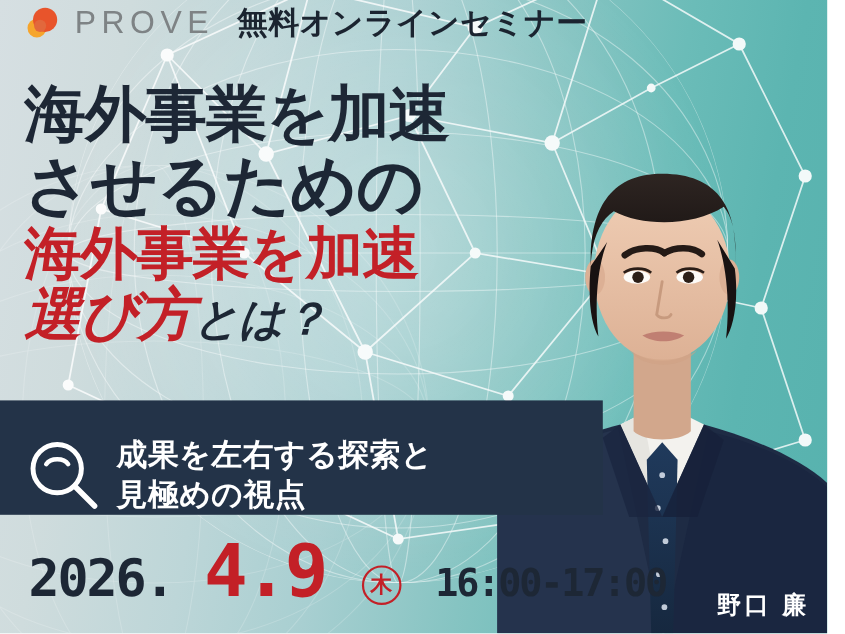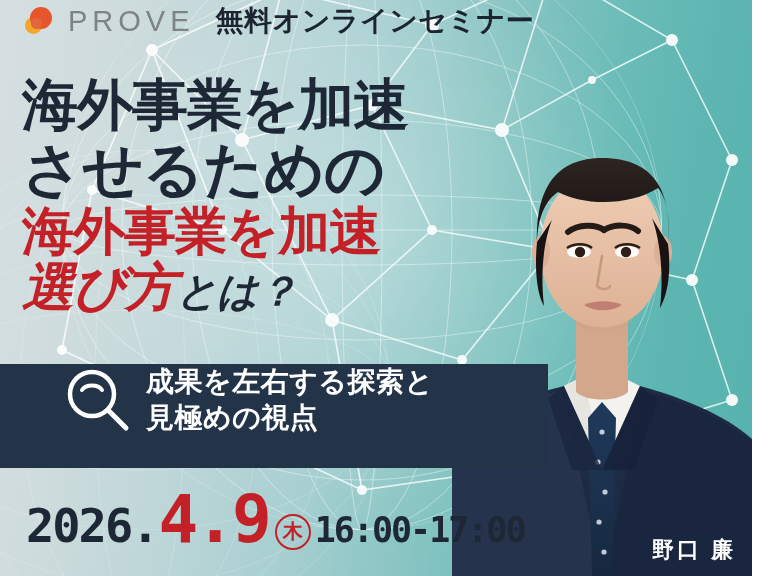--- a/index.html
+++ b/index.html
@@ -41,29 +41,29 @@
   .hl-1 { font-size:56px; color:#1d2735; }
   .hl-2 { font-size:60px; color:#1d2735; margin-top:6px; }
   .hl-3 { font-size:52px; color:#c32027; margin-top:6px; }
   .hl-4 { font-size:52px; margin-top:4px;font-style:italic; }
   .hl-red { color:#c32027; }
   .hl-dark { color:#1d2735; }
   .hl-sm { font-size:.78em; }
 
   
   #subbanner { position:absolute; left:0; top:364px; width:548px; height:104px;
-               background:#233348; z-index:5; display:flex; align-items:flex-start;padding-left:40px; }
+               background:#233348; z-index:5; display:flex; align-items:flex-end; }
   #search-icon { flex:none; width:72px; height:72px; margin-left:22px; margin-right:8px; }
   #subbanner-text { color:#ffffff; font-size:28px; font-weight:700; line-height:1.28;
                     letter-spacing:.5px; margin-left:4px; }
 
   
   #date-row { position:absolute; left:26px; bottom:18px; z-index:6;
               display:flex; align-items:baseline; white-space:nowrap;
-              font-family:"DejaVu Sans Mono","Liberation Sans",sans-serif; }
+              font-family:"DejaVu Sans Mono","Liberation Sans",sans-serif;gap:27px; }
   .d-year { font-size:47px; font-weight:700; color:#1d2735; letter-spacing:-2px; }
   .d-day  { font-size:66px; font-weight:700; color:#c32027; letter-spacing:-3px;
             margin-left:1px; }
   .d-dow  { display:inline-flex; align-items:center; justify-content:center;
             width:36px; height:36px; border:2.5px solid #c32027; border-radius:50%;
             color:#c32027; font-size:20px; font-weight:700; margin:0 4px 0 6px;
             position:relative; top:-4px;
             font-family:"DejaVu Sans","Liberation Sans",sans-serif; }
   .d-time { font-size:35px; font-weight:700; color:#1d2735; letter-spacing:-2px; }
 

